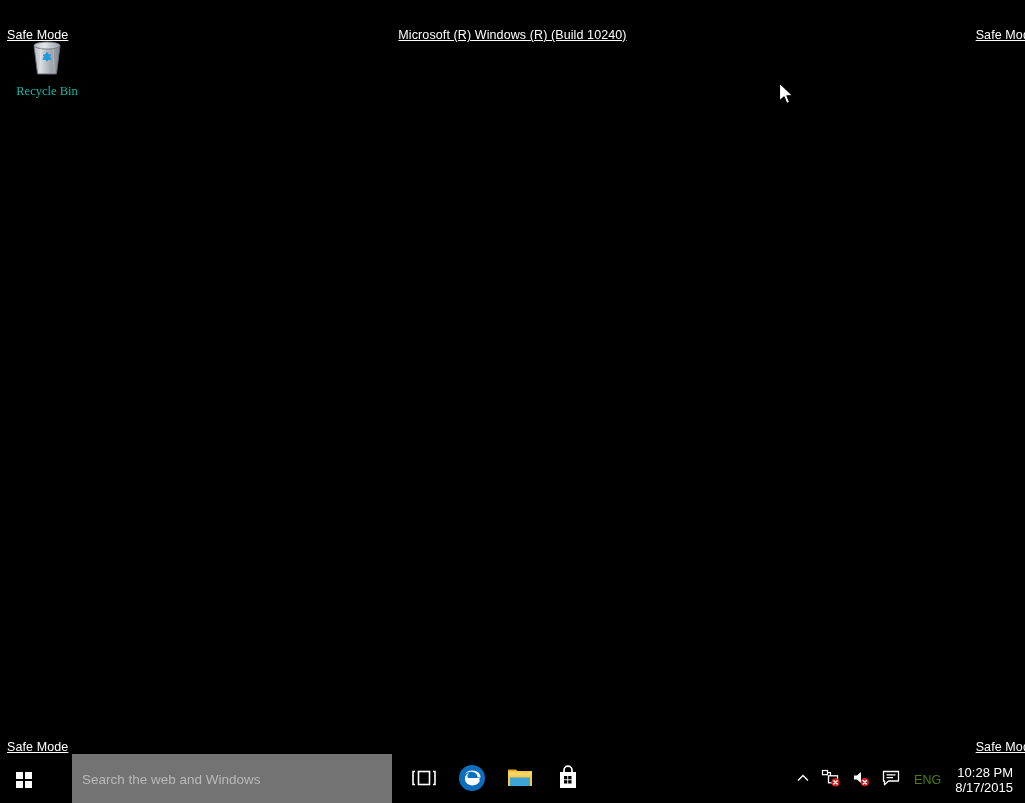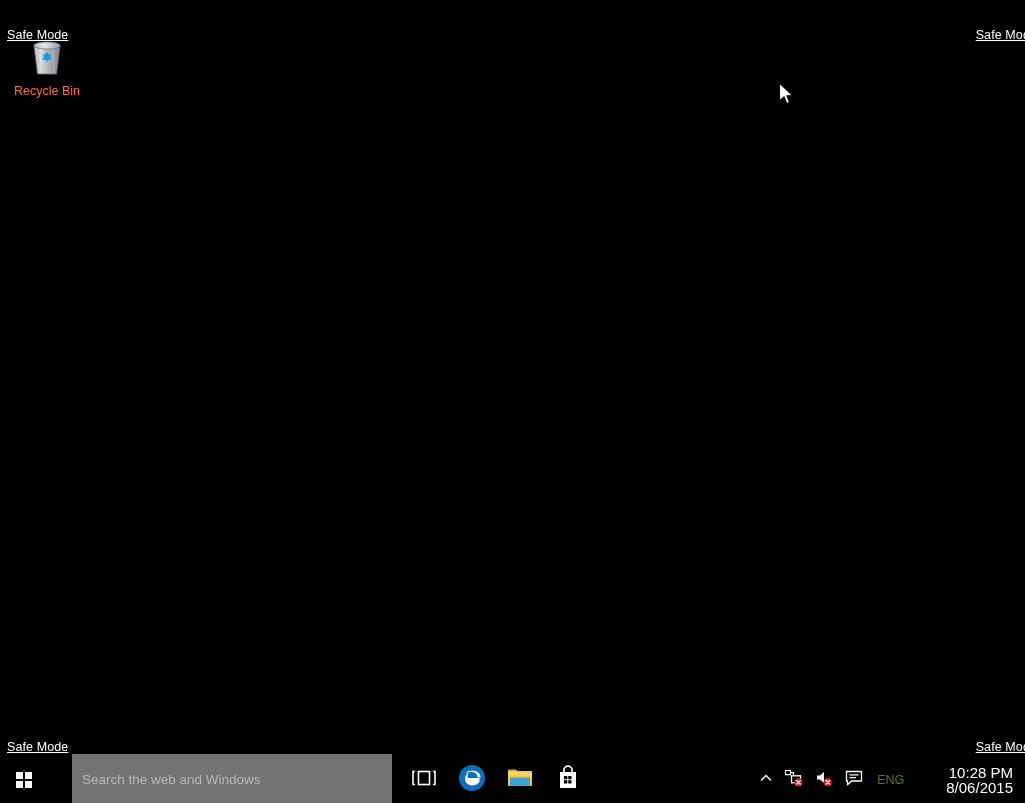--- a/index.html
+++ b/index.html
@@ -57,23 +57,24 @@
   .desk-icon .glyph {
     display: block;
     width: 48px;
     height: 48px;
     margin: 0 auto 4px auto;
   }
   .desk-icon .caption {
     display: block;
     font-size: 12.5px;
     line-height: 14px;
-    color: #f97316;
+    color: #14b8a6;
     text-shadow: 0 0 3px rgba(0,0,0,0.9);
     white-space: nowrap;
+    font-family: Liberation Serif, serif;
   }
   #icon-recycle-bin { left: 4px; top: 32px; }
 
   
   #taskbar {
     position: absolute;
     left: 0;
     bottom: 0;
     width: 1025px;
     height: 47px;
@@ -167,43 +168,43 @@
   #tray-clock {
     height: 47px;
     display: flex;
     flex-direction: column;
     align-items: flex-end;
     justify-content: center;
     padding: 0 10px 0 6px;
     line-height: 15px;
   }
   #tray-clock span {
-    font-size: 15px;
+    font-size: 13px;
     color: #ffffff;
     white-space: nowrap;
-    margin-left: 28px;
   }
 
   
   #mouse-cursor {
     position: absolute;
     left: 778px;
     top: 82px;
     width: 18px;
     height: 26px;
     pointer-events: none;
   }
 </style>
 </head>
 <body>
 
 <div id="desktop">
 
   <div class="safemode-label" id="sm-top-left">Safe Mode</div>
 
+  <div class="safemode-label" id="sm-top-center">Microsoft (R) Windows (R) (Build 10240)</div>
 
   <div class="safemode-label" id="sm-top-right">Safe Mode</div>
 
   <div class="safemode-label" id="sm-bottom-left">Safe Mode</div>
 
   <div class="safemode-label" id="sm-bottom-right">Safe Mode</div>
 
   <div id="icon-layer">
 
     <div class="desk-icon" id="icon-recycle-bin">
@@ -349,21 +350,21 @@
           </svg>
         </span>
       </div>
 
       <div id="tray-lang">
         <span>ENG</span>
       </div>
 
       <div id="tray-clock">
         <span>10:28 PM</span>
-        <span>8/06/2015</span>
+        <span>8/17/2015</span>
       </div>
 
     </div>
   </div>
 
   <div id="mouse-cursor">
     <span>
       <svg width="18" height="26" viewBox="0 0 18 26">
         <path d="M1.5 1 L1.5 19 L6 14.8 L8.8 21.4 L11.6 20.2 L8.9 13.8 L14.6 13.6 Z" fill="#ffffff" stroke="#000000" stroke-width="1.1" stroke-linejoin="round"></path>
       </svg>

